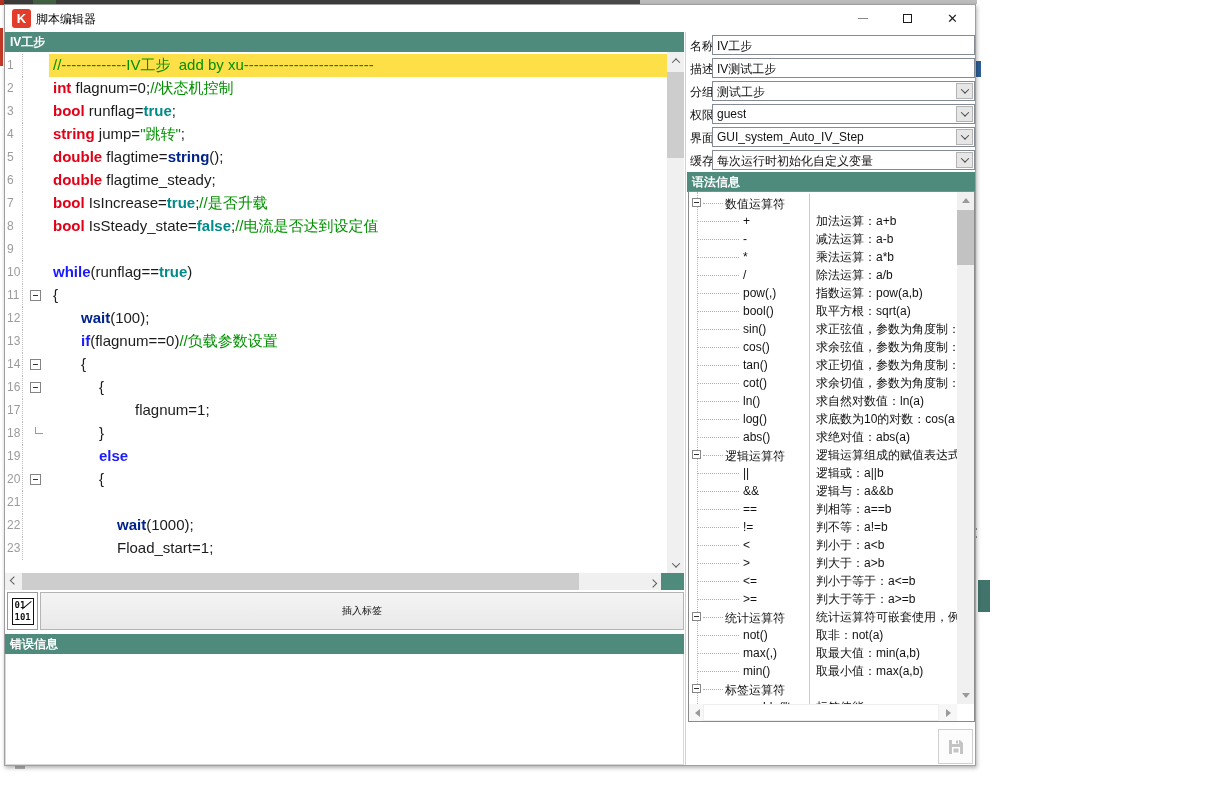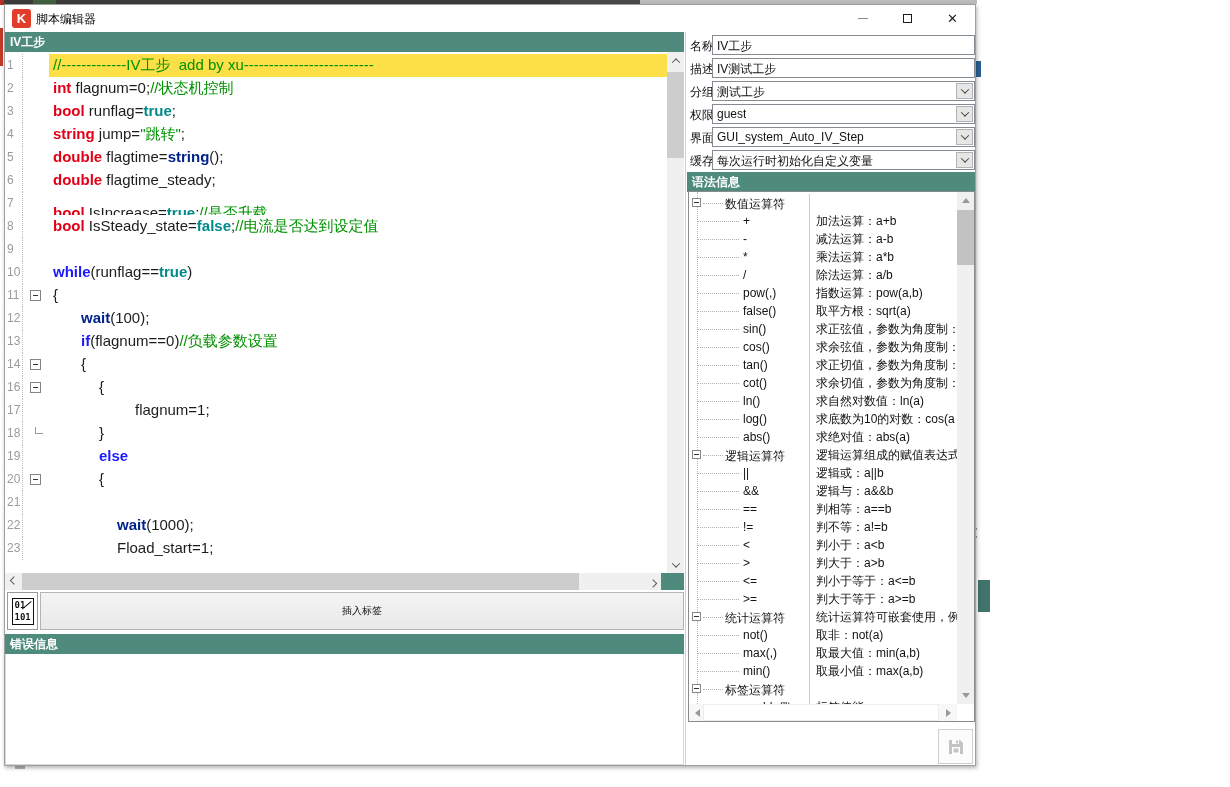--- a/index.html
+++ b/index.html
@@ -178,21 +178,21 @@
               <span class="line-text" style="padding-left: 4px;"><span class="tk-kw">double</span><span class="tk-pl"> flagtime=</span><span class="tk-fn">string</span><span class="tk-pl">();</span></span>
             </div>
             <div class="code-line">
               <span class="line-num">6</span>
               <span class="fold-cell"></span>
               <span class="line-text" style="padding-left: 4px;"><span class="tk-kw">double</span><span class="tk-pl"> flagtime_steady;</span></span>
             </div>
             <div class="code-line">
               <span class="line-num">7</span>
               <span class="fold-cell"></span>
-              <span class="line-text" style="padding-left: 4px; margin-top: 10px;"><span class="tk-kw">bool</span><span class="tk-pl"> IsIncrease=</span><span class="tk-bool">true</span><span class="tk-pl">;</span><span class="tk-cmt">//是否升载</span></span>
+              <span class="line-text" style="padding-left: 4px;"><span class="tk-kw">bool</span><span class="tk-pl"> IsIncrease=</span><span class="tk-bool">true</span><span class="tk-pl">;</span><span class="tk-cmt">//是否升载</span></span>
             </div>
             <div class="code-line">
               <span class="line-num">8</span>
               <span class="fold-cell"></span>
               <span class="line-text" style="padding-left: 4px;"><span class="tk-kw">bool</span><span class="tk-pl"> IsSteady_state=</span><span class="tk-bool">false</span><span class="tk-pl">;</span><span class="tk-cmt">//电流是否达到设定值</span></span>
             </div>
             <div class="code-line">
               <span class="line-num">9</span>
               <span class="fold-cell"></span>
               <span class="line-text" style="padding-left: 4px;"></span>
@@ -408,21 +408,21 @@
             <div class="tree-row">
               <div class="tree-name-cell">
                 <span class="tree-stub s2"></span>
                 <span class="tree-name l2">pow(,)</span>
               </div>
               <div class="tree-desc-cell">指数运算：pow(a,b)</div>
             </div>
             <div class="tree-row">
               <div class="tree-name-cell">
                 <span class="tree-stub s2"></span>
-                <span class="tree-name l2">false()</span>
+                <span class="tree-name l2">bool()</span>
               </div>
               <div class="tree-desc-cell">取平方根：sqrt(a)</div>
             </div>
             <div class="tree-row">
               <div class="tree-name-cell">
                 <span class="tree-stub s2"></span>
                 <span class="tree-name l2">sin()</span>
               </div>
               <div class="tree-desc-cell">求正弦值，参数为角度制：</div>
             </div>

